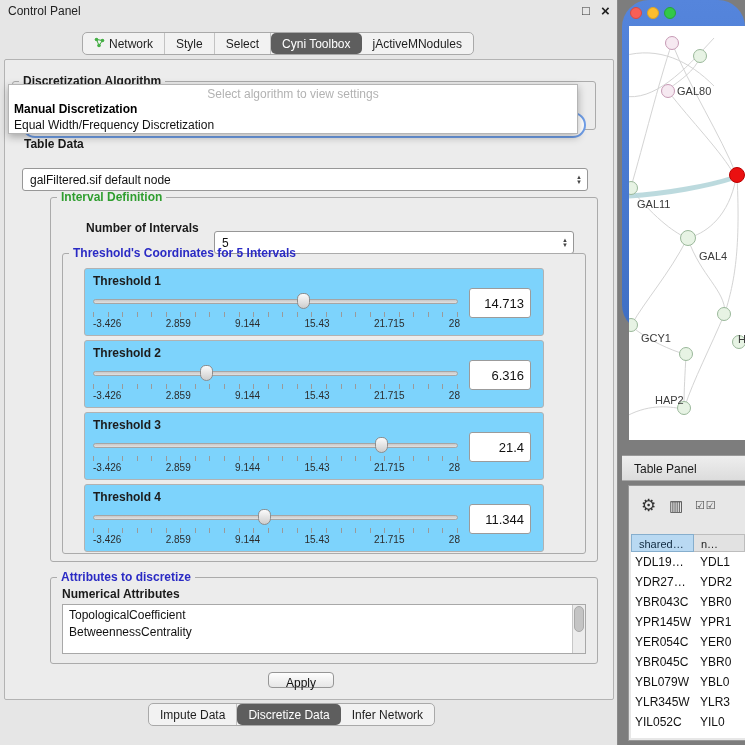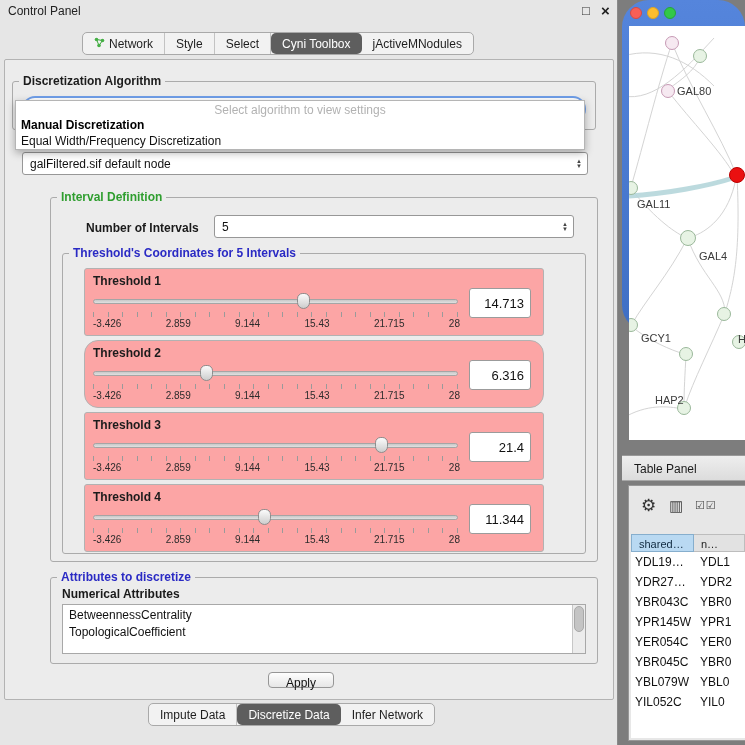--- a/index.html
+++ b/index.html
@@ -54,51 +54,50 @@
   legend.plain { color:#1c1c1c; }
 
   .fs-algo       { left:12px; top:74px;  width:584px; height:56px; }
   .fs-interval   { left:50px; top:190px; width:548px; height:372px; }
   .fs-thresholds { left:62px; top:246px; width:524px; height:308px; }
   .fs-attrs      { left:50px; top:570px; width:548px; height:94px; }
 
   
   .combobox {
     position:absolute; background:#ffffff; border:1px solid #979797; border-radius:3px;
-    display:flex; align-items:center; height:23px; cursor:default;
+    display:flex; align-items:center; height:23px; cursor:default;margin-top:16px;
   }
   .combobox .cb-text { flex:1; padding-left:7px; font-size:12px; color:#111; white-space:nowrap; overflow:hidden; }
   .spinner { display:flex; flex-direction:column; align-items:center; justify-content:center;
              width:16px; line-height:5px; font-size:6px; color:#444; }
   .combo-algo { left:22px; top:96px; width:564px; height:26px;
                 border:2px solid #6f9ee8; border-radius:13px; z-index:1; }
   .combo-tabledata { left:22px; top:152px; width:566px; }
   .combo-numint    { left:214px; top:215px; width:360px; }
 
   
   .popup {
-    position:absolute; left:15px; top:84px; width:570px; height:50px;
+    position:absolute; left:8px; top:84px; width:570px; height:50px;
     background:#ffffff; border:1px solid #b5b5b5; z-index:10;
     box-shadow:0 3px 8px rgba(0,0,0,0.3);
-    margin-top:16px;
   }
   .popup-placeholder { position:absolute; left:0; right:0; top:2px; text-align:center;
                        color:#b2b2b2; font-size:12px; }
   .popup-opt1 { position:absolute; left:5px; top:17px; font-weight:bold; color:#000; font-size:12px; }
   .popup-opt2 { position:absolute; left:5px; top:33px; color:#111; font-size:12px; }
 
   .lbl { position:absolute; font-size:12px; color:#1a1a1a; }
   .lbl-tabledata    { left:24px; top:137px; font-weight:bold; }
   .lbl-numintervals { left:86px; top:221px; font-weight:bold; }
   .lbl-numattrs     { left:62px; top:587px; font-weight:bold; }
 
   
   .threshold-panel {
     position:absolute; left:84px; width:460px; height:68px;
-    border:1px solid #b2b2b2; border-radius:3px; background:#fca5a5;
+    border:1px solid #b2b2b2; border-radius:3px; background:#7dd3fc;
   }
   .th-label { position:absolute; left:8px; top:5px; font-weight:bold; font-size:12px; }
   .slider { position:absolute; left:8px; top:24px; width:365px; height:17px; }
   .slider-track {
     position:absolute; left:0; right:0; top:6px; height:5px;
     background:linear-gradient(#c9c9c9,#e0e0e0); border:1px solid #a5a5a5; border-radius:3px;
   }
   .slider-thumb {
     position:absolute; top:0; width:13px; height:16px;
     background:linear-gradient(#fbfbfb,#cdcdcd);
@@ -112,21 +111,21 @@
     position:absolute; left:8px; top:49px; width:367px;
     display:flex; justify-content:space-between;
     font-size:10px; color:#2c2c2c;
   }
   .th-value {
     position:absolute; left:384px; top:19px; width:62px; height:30px;
     background:#fff; border:1px solid #9b9b9b; border-radius:3px;
     text-align:right; padding-right:6px; font-size:13px; color:#111;
     font-family:"Liberation Sans", sans-serif;
   }
-  .tp-1 { top:268px; } .tp-2 { top:340px;border-radius:14px; } .tp-3 { top:412px; } .tp-4 { top:484px; }
+  .tp-1 { top:268px; } .tp-2 { top:340px; } .tp-3 { top:412px; } .tp-4 { top:484px; }
 
   
   .listbox {
     position:absolute; left:62px; top:604px; width:524px; height:50px;
     background:#fff; border:1px solid #a8a8a8; overflow:hidden; padding:2px 0 0 0;
   }
   .list-item { line-height:17px; padding-left:6px; font-size:12px; color:#111; white-space:nowrap; }
   .list-scroll {
     position:absolute; right:0; top:0; bottom:0; width:13px;
     background:#ececec; border-left:1px solid #c7c7c7;
@@ -340,22 +339,22 @@
         <span>28</span>
       </div>
       <input class="th-value" readonly="" value="11.344" style="">
     </div>
 
     <fieldset class="fs-attrs">
       <legend class="blue">Attributes to discretize</legend>
     </fieldset>
     <div class="lbl lbl-numattrs">Numerical Attributes</div>
     <div class="listbox">
+      <div class="list-item">TopologicalCoefficient</div>
       <div class="list-item">BetweennessCentrality</div>
-      <div class="list-item">TopologicalCoefficient</div>
       <div class="list-scroll">
         <div class="list-scroll-thumb"></div>
       </div>
     </div>
 
     <button class="apply-btn">Apply</button>
 
     <div class="tabstrip tabstrip-bottom">
       <div class="tab">
         <span>Impute Data</span>
@@ -455,19 +454,23 @@
       </div>
       <div class="tbl-row">
         <div class="tbl-cell c1">YBR045C</div>
         <div class="tbl-cell c2">YBR0</div>
       </div>
       <div class="tbl-row">
         <div class="tbl-cell c1">YBL079W</div>
         <div class="tbl-cell c2">YBL0</div>
       </div>
       <div class="tbl-row">
+        <div class="tbl-cell c1">YLR345W</div>
+        <div class="tbl-cell c2">YLR3</div>
+      </div>
+      <div class="tbl-row">
         <div class="tbl-cell c1">YIL052C</div>
         <div class="tbl-cell c2">YIL0</div>
       </div>
     </div>
   </div>
 
 </div>
 
 </body></html>

